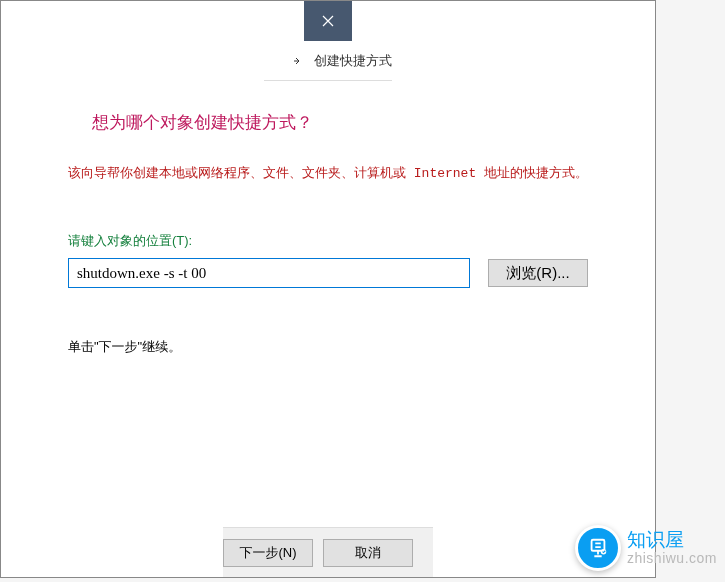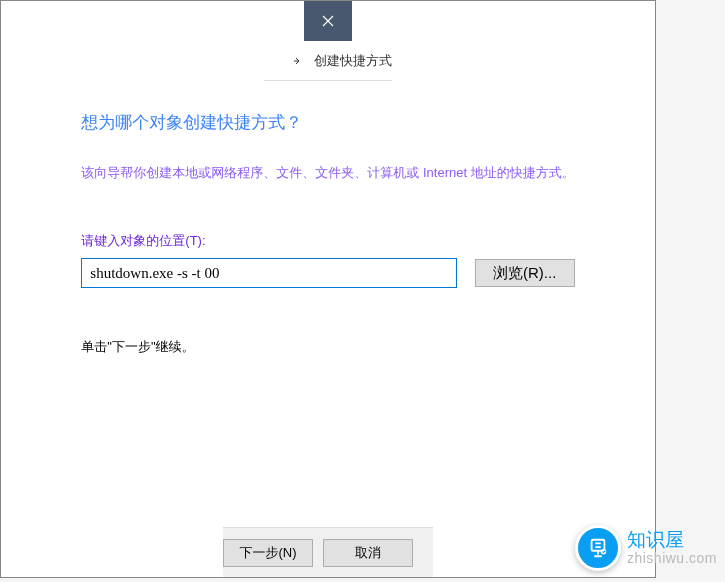--- a/index.html
+++ b/index.html
@@ -53,33 +53,35 @@
     .arrow-icon {
       width: 10px; height: 10px;
       display: inline-flex;
     }
     .content {
       flex: 1;
       padding: 30px 46px 20px 46px;
       position: relative;
     }
     .heading {
-      color: #3b82f6;
+      color: #be185d;
       font-size: 17px;
       font-weight: normal;
       margin-bottom: 30px;
+      margin-left: 24px;
     }
     .desc {
       font-size: 13px;
-      color: #8b5cf6;
+      color: #b91c1c;
       margin-bottom: 50px;
+      font-family: Liberation Mono, monospace;
     }
     .field-label {
       font-size: 13px;
-      color: #6d28d9;
+      color: #15803d;
       margin-bottom: 8px;
     }
     .input-row {
       display: flex;
       gap: 18px;
       align-items: center;
       margin-bottom: 50px;
     }
     .path-input {
       flex: 1;

